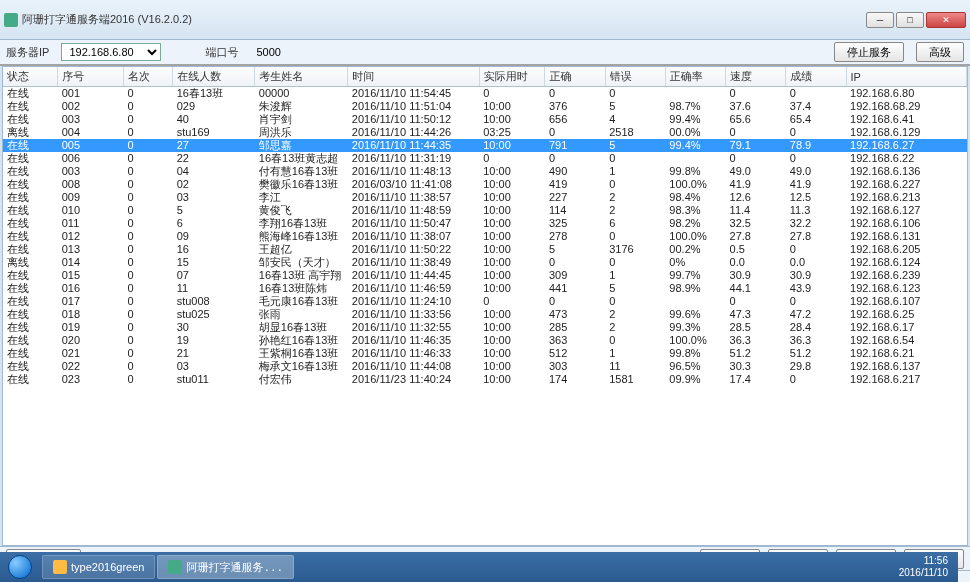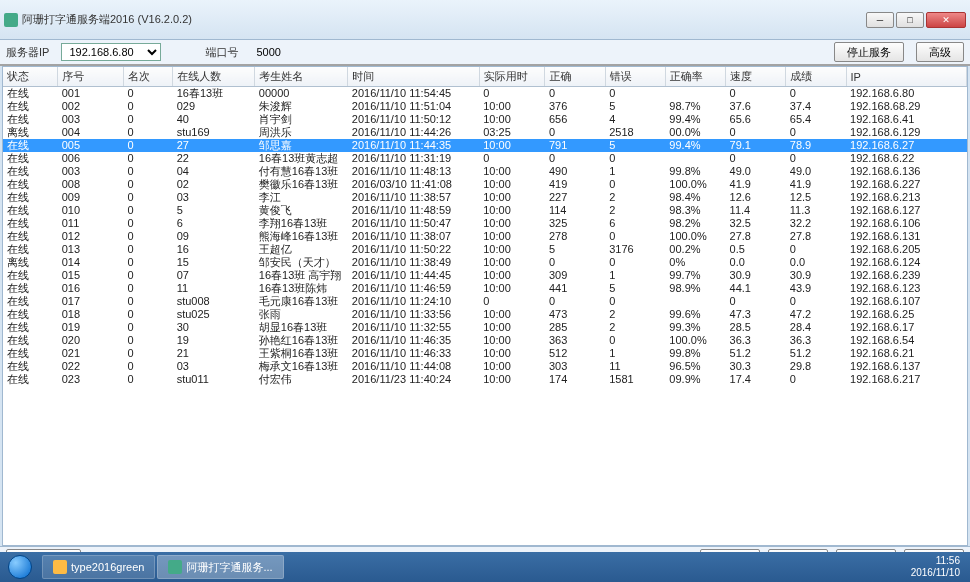--- a/index.html
+++ b/index.html
@@ -20,25 +20,25 @@
 .table-wrap { height: 480px; background: #fff; border: 1px solid #a0b8d0; margin: 0 2px; overflow: hidden; }
 table { border-collapse: collapse; width: 100%; table-layout: fixed; }
 thead th { background: linear-gradient(#fdfdfd,#eef2f7); border-right: 1px solid #d0d8e0; border-bottom: 1px solid #b0c0d0; text-align: left; padding: 2px 4px; font-weight: normal; color: #333; font-size: 11px; height: 16px; }
 tbody td { padding: 0 4px; font-size: 11px; color: #222; height: 13px; line-height: 13px; white-space: nowrap; overflow: hidden; }
 tbody tr.selected td { background: #3399ff; color: #fff; }
 .bottombar { height: 24px; display: flex; align-items: center; padding: 0 6px; gap: 8px; background: #edf3fa; border-top: 1px solid #a0b8d0; }
 .bottombar button { height: 20px; padding: 0 18px; border: 1px solid #888; background: linear-gradient(#fdfdfd,#e5e5e5); font-size: 11px; cursor: pointer; border-radius: 2px; }
 .bottombar .spacer { flex: 1; }
 .statusbar { height: 18px; background: #edf3fa; border-top: 1px solid #a0b8d0; display: flex; align-items: center; font-size: 11px; color: #333; }
 .statusbar > div { padding: 0 8px; border-right: 1px solid #c0c8d0; }
-.taskbar { position: absolute; bottom: 0; left: 0; right: 0; height: 30px; background: linear-gradient(#3a6ea5,#2a5a90); display: flex; align-items: center; gap: 2px; padding-right: 4px; }
+.taskbar { position: absolute; bottom: 0; left: 0; right: 12px; height: 30px; background: linear-gradient(#3a6ea5,#2a5a90); display: flex; align-items: center; gap: 2px; padding-right: 4px; }
 .startbtn { width: 40px; height: 30px; display: flex; align-items: center; justify-content: center; }
 .startorb { width: 24px; height: 24px; border-radius: 50%; background: radial-gradient(circle at 30% 30%, #8cf, #06c); border: 1px solid #048; }
 .taskitem { height: 24px; padding: 0 10px; background: rgba(255,255,255,0.15); border: 1px solid rgba(255,255,255,0.2); color: #fff; display: flex; align-items: center; gap: 4px; font-size: 11px; cursor: pointer; border-radius: 2px; }
-.taskitem.active { background: rgba(255,255,255,0.3); }
+.taskitem.active { background: rgba(255,255,255,0.3); font-family: Liberation Mono, monospace; }
 .tasksq { width: 14px; height: 14px; background: #fb4; border-radius: 2px; }
 .tasksq.ps { background: #1a6aa8; }
 .tasksq.app { background: #4a8; }
 .tray { margin-left: auto; color: #fff; text-align: right; font-size: 10px; line-height: 12px; padding: 2px 6px; }
 </style>
 </head>
 <body>
 
 <div class="titlebar">
   <div class="icon"></div>

